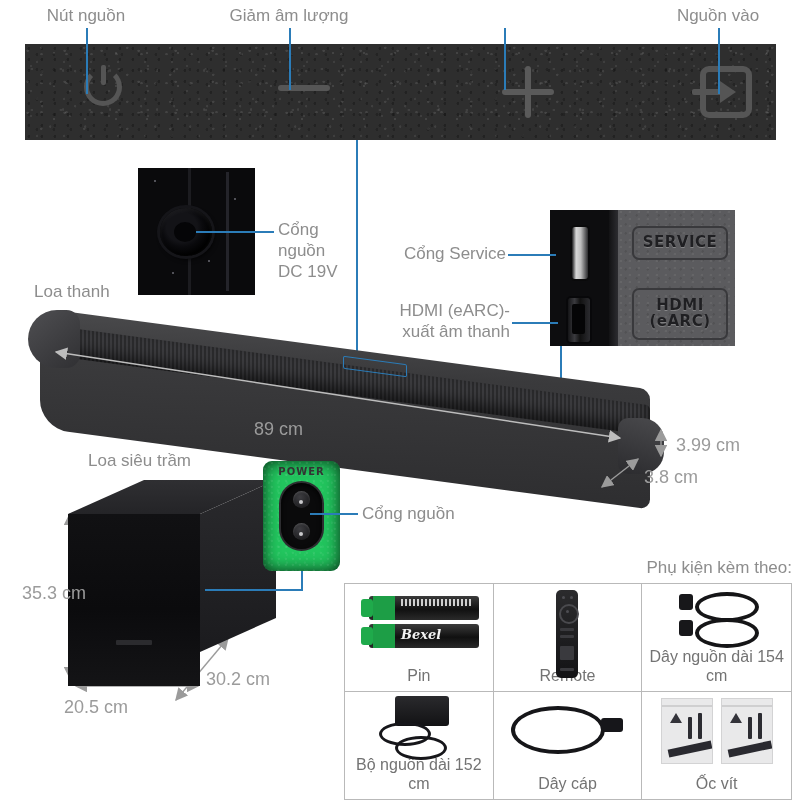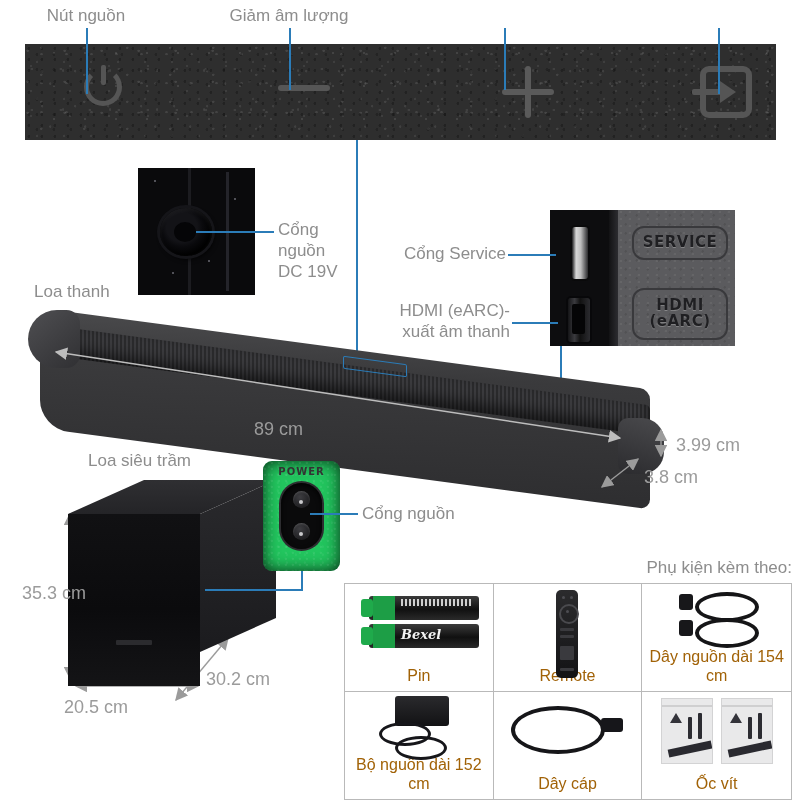--- a/index.html
+++ b/index.html
@@ -104,21 +104,21 @@
     background:linear-gradient(90deg,#1a1a1c,#d6d6d6 26%,#bdbdbd 55%,#2a2a2c);
     box-shadow:0 0 0 2px #0a0a0b;
   }
   .portbox .hdmi{
     position:absolute;left:18px;top:88px;width:22px;height:44px;border-radius:3px;
     background:linear-gradient(90deg,#151517,#3a3a3e 30%,#111 55%,#2b2b2f);
     box-shadow:0 0 0 2px #08080a;
   }
   .portbox .hdmi:after{content:"";position:absolute;left:4px;top:6px;width:13px;height:30px;background:#050506;border-radius:2px;}
   .portbox .cap{
-    position:absolute;border:2px solid #39393c;border-radius:12px;
+    position:absolute;border:2px solid #39393c;border-radius:7px;
     color:#1f1f22;font-family:"DejaVu Sans",sans-serif;font-weight:bold;
     display:flex;align-items:center;justify-content:center;text-align:center;
     text-shadow:0 1px 0 rgba(255,255,255,.22);
     letter-spacing:.5px;line-height:1.05;
   }
   .portbox .cap.s{left:14px;top:16px;width:92px;height:30px;font-size:15px;}
   .portbox .cap.h{left:14px;top:78px;width:92px;height:48px;font-size:15px;}
 
   
   .soundbar{position:absolute;left:28px;top:300px;width:620px;height:190px;}
@@ -203,21 +203,21 @@
     border:1.4px solid #b9b9b9;box-sizing:border-box;
     display:grid;grid-template-columns:1fr 1fr 1fr;grid-template-rows:1fr 1fr;
   }
   .acc .cell{
     position:relative;border-right:1.4px solid #b9b9b9;border-bottom:1.4px solid #b9b9b9;
     box-sizing:border-box;display:flex;flex-direction:column;align-items:center;justify-content:center;
     padding-bottom:4px;
   }
   .acc .cell:nth-child(3n){border-right:none;}
   .acc .cell:nth-child(n+4){border-bottom:none;}
-  .acc .cap{color:#a16207;font-size:16px;line-height:19px;text-align:center;padding-bottom:2px;}
+  .acc .cap{color:#737373;font-size:16px;line-height:19px;text-align:center;padding-bottom:2px;}
   .acc .art{flex:1;width:100%;position:relative;}
 
   
   .bat{position:absolute;left:16px;top:12px;width:118px;height:56px;}
   .bat .cellb{
     position:absolute;left:8px;width:110px;height:24px;border-radius:3px;
     background:linear-gradient(180deg,#3b3b3b,#101010 55%,#2a2a2a);
   }
   .bat .cellb.a{top:0;}
   .bat .cellb.b{top:28px;}
@@ -291,20 +291,21 @@
     </div>
   </div>
 
   <div class="lead v" style="left:86px;top:28px;height:66px;"></div>
   <div class="lead v" style="left:289px;top:28px;height:62px;"></div>
   <div class="lead v" style="left:504px;top:28px;height:62px;"></div>
   <div class="lead v" style="left:718px;top:28px;height:66px;"></div>
 
   <div class="lbl c" style="left:209px;top:5px;width:160px;">Giảm âm lượng</div>
   <div class="lbl c" style="left:16px;top:5px;width:140px;">Nút nguồn</div>
+  <div class="lbl c" style="left:648px;top:5px;width:140px;">Nguồn vào</div>
 
   <div class="lead v" style="left:356px;top:140px;height:232px;"></div>
 
   <div class="dcbox">
     <div class="seam1"></div>
       <div class="seam2"></div>
     <div class="jack"></div>
     <div class="spk" style="left:16px;top:12px;"></div>
     <div class="spk" style="left:96px;top:30px;"></div>
     <div class="spk" style="left:34px;top:104px;"></div>

